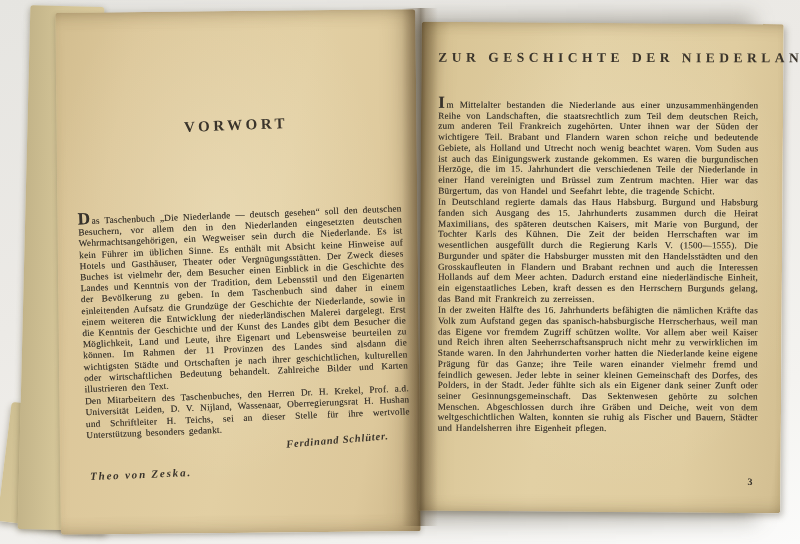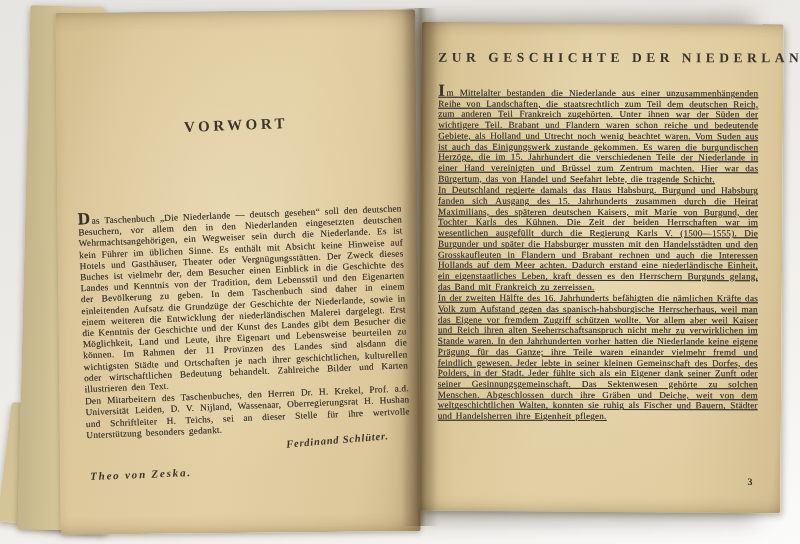--- a/index.html
+++ b/index.html
@@ -114,21 +114,21 @@
     color:#35302a;
   }
   .chapter-title{
     margin-top:27px;
     text-align:center;
     font-size:13.5px;font-weight:bold;
     letter-spacing:4.5px;
     white-space:nowrap;
     color:#3a342b;
   }
-  .right-body{margin-top:20px;text-decoration:underline;}
+  .right-body{margin-top:32px;}
   .right-body .body-text{
     font-size:9.2px;line-height:10.7px;word-spacing:1.2px;
   }
   .page-number{
     position:absolute;right:28px;bottom:26px;
     font-size:10px;font-weight:bold;color:#3a342c;
   }
 
   
   .gutter-shadow{

